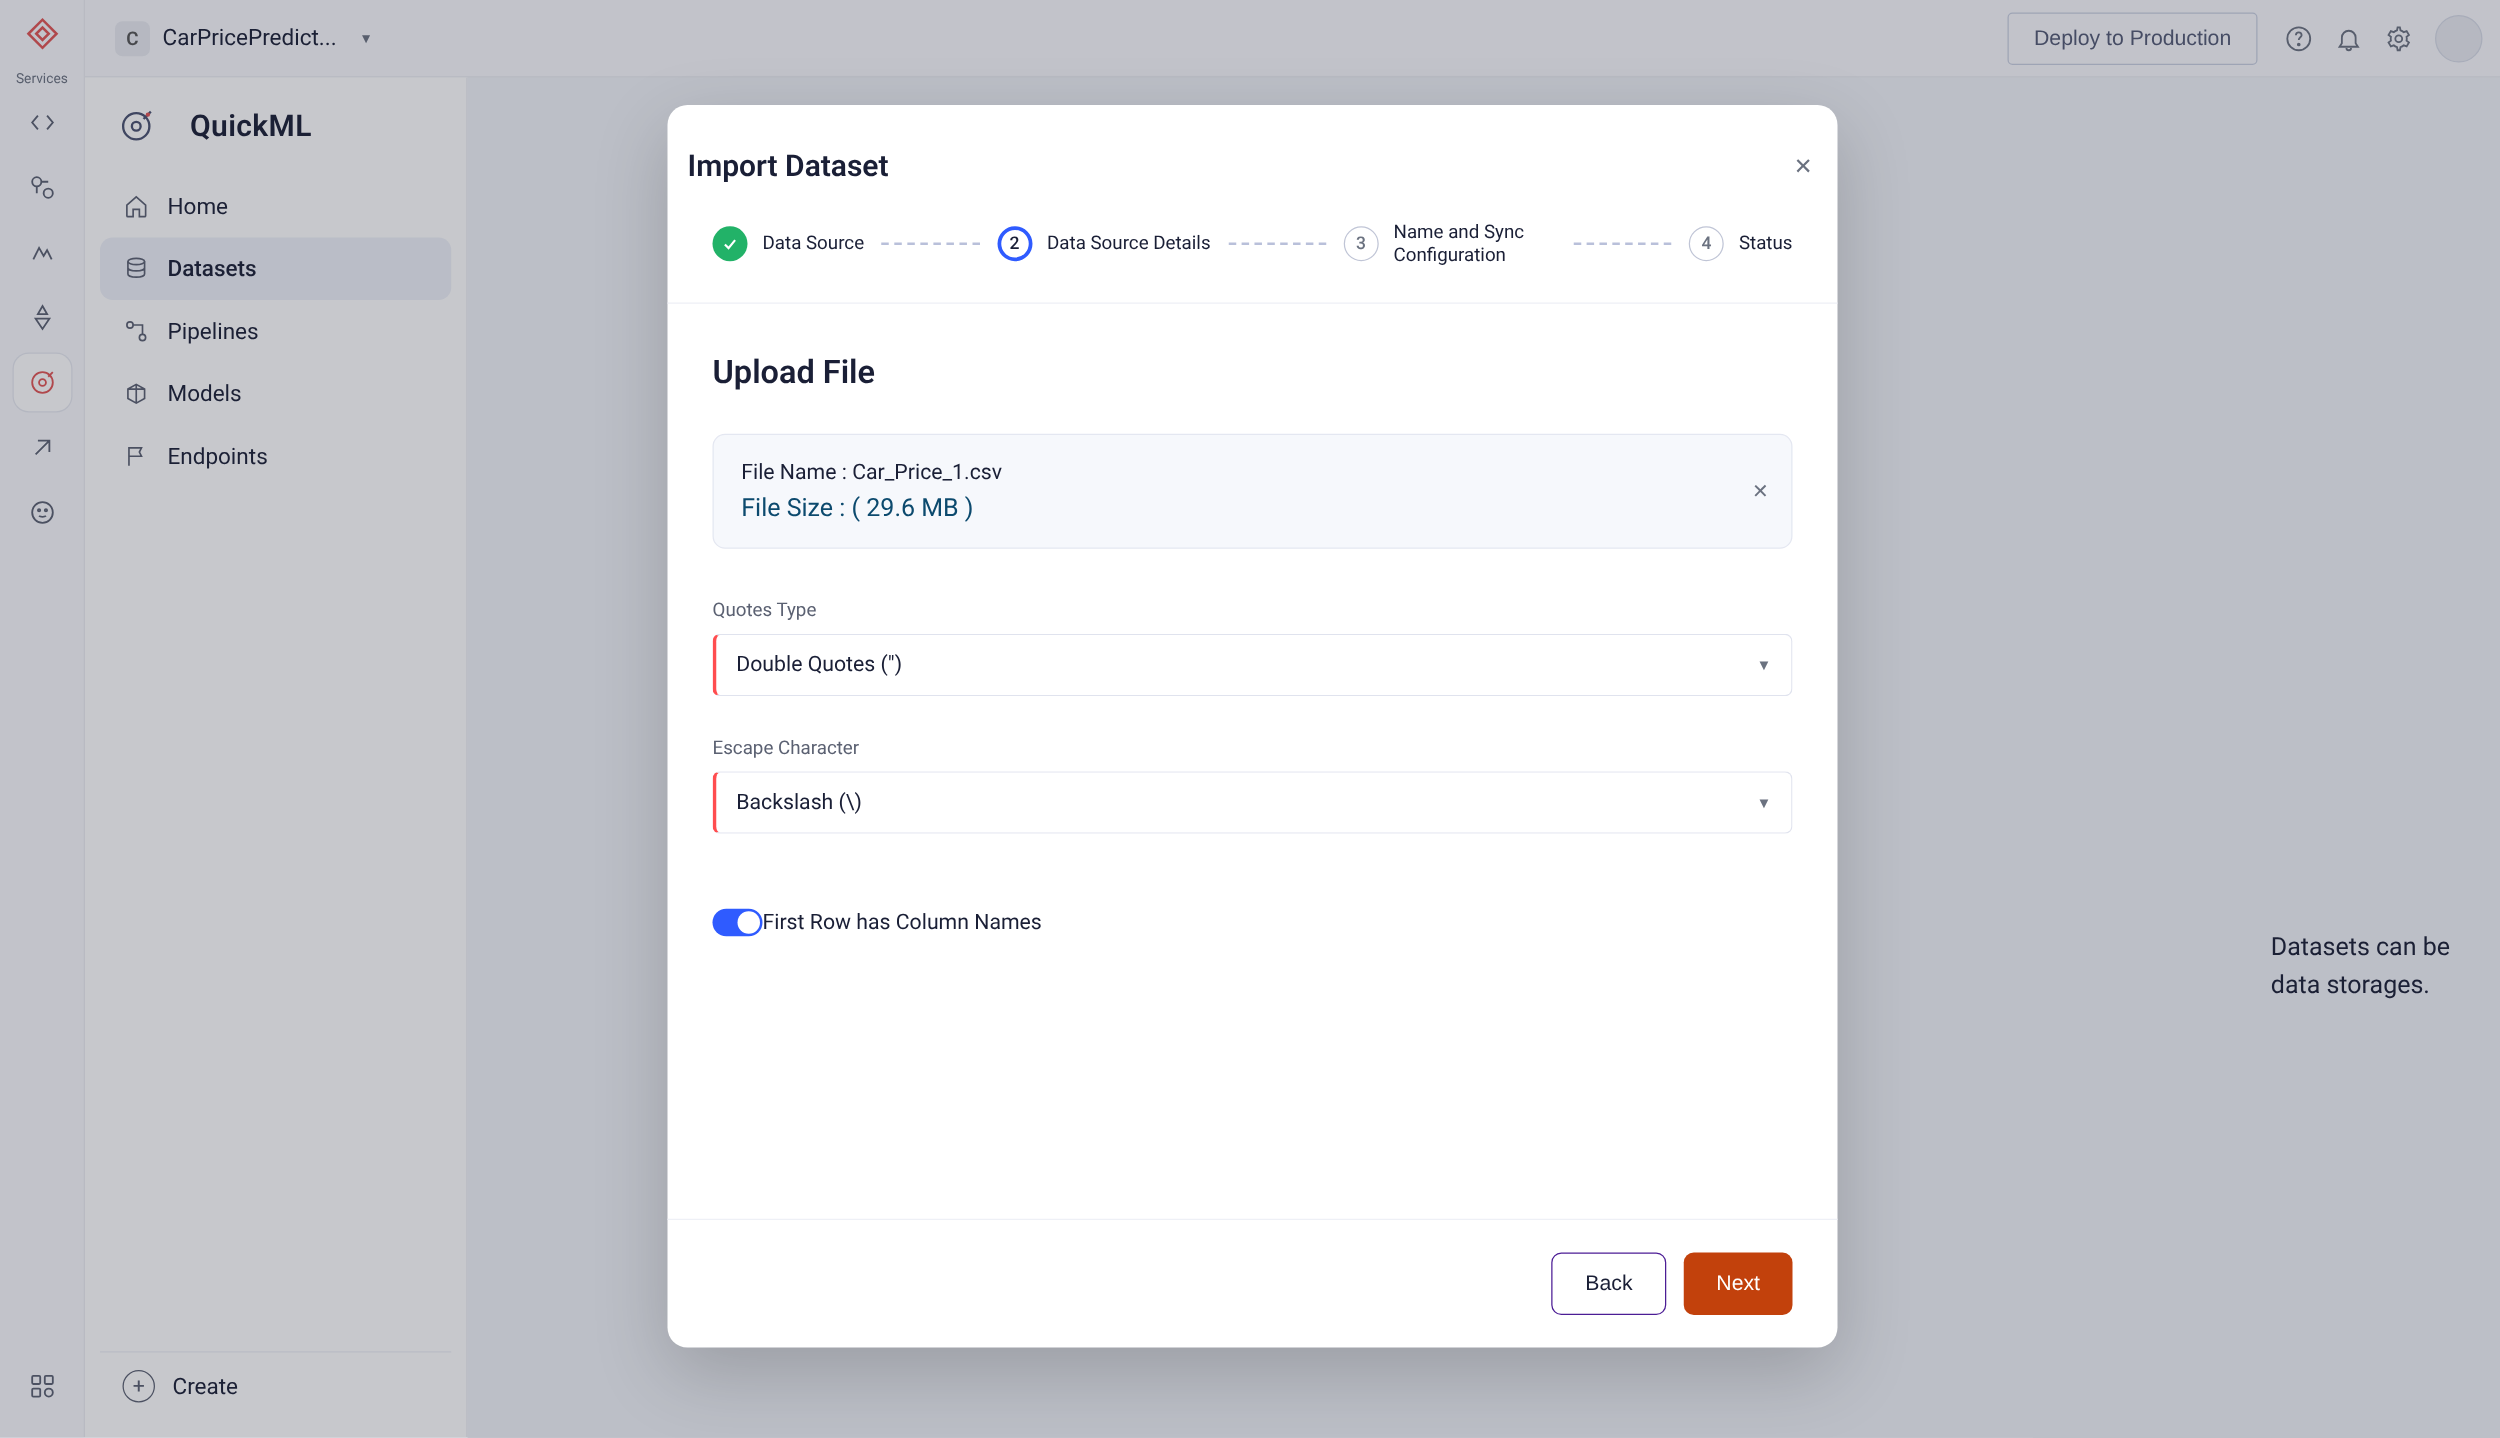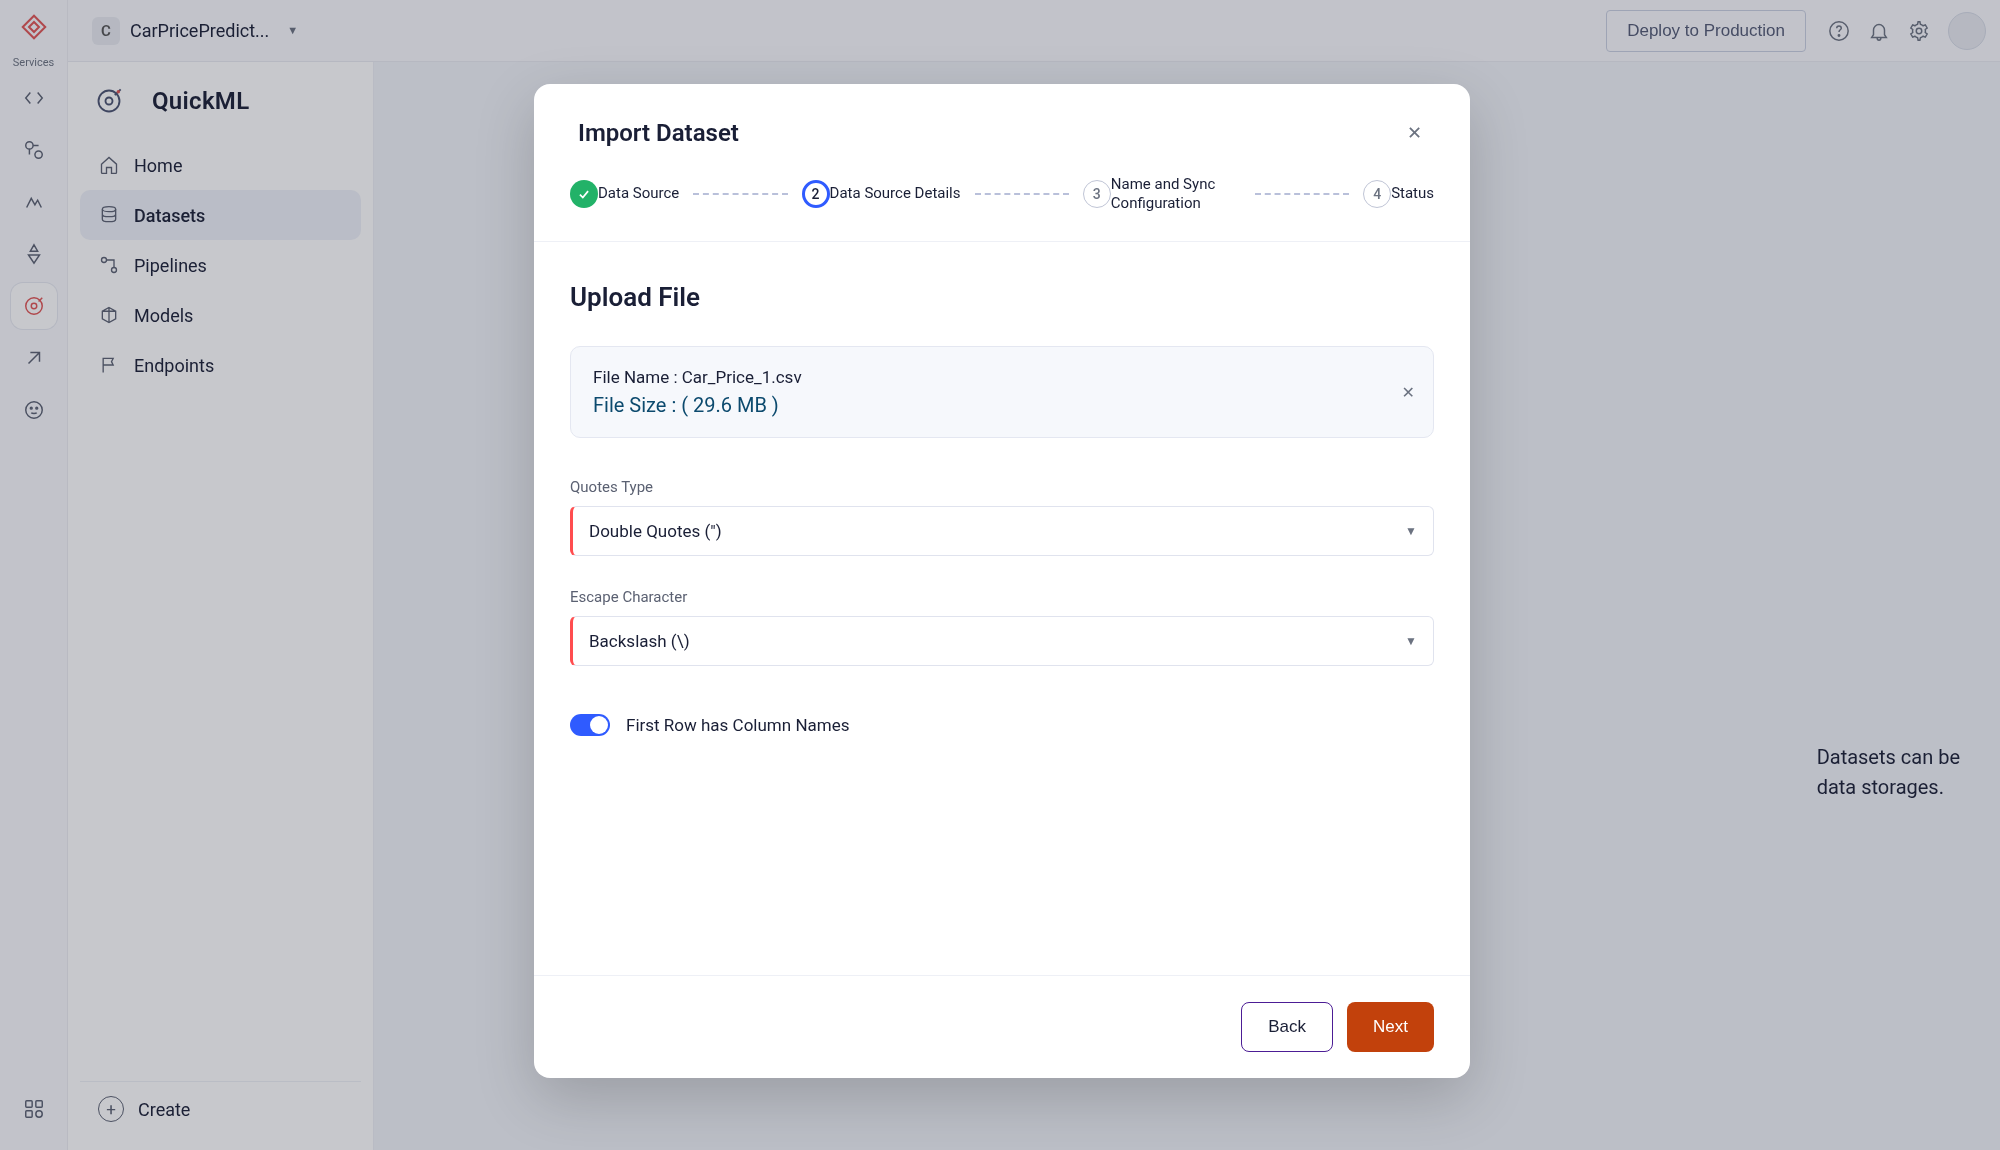--- a/index.html
+++ b/index.html
@@ -26,43 +26,43 @@
 .sb-logo { width: 30px; height: 30px; display:flex;align-items:center;justify-content:center; }
 .sidebar-title { font-size: 24px; font-weight: 600; color: #1a1f36; letter-spacing: .3px; }
 .nav-item { display: flex; align-items: center; gap: 14px; padding: 14px 18px; border-radius: 10px; color: #1a1f36; font-size: 18px; cursor: pointer; }
 .nav-item.active { background: #eef1f8; font-weight: 500; }
 .nav-icon { width: 22px; height: 22px; color: #5b6172; display:flex;align-items:center;justify-content:center;}
 .create-row { margin-top: auto; display: flex; align-items: center; gap: 14px; padding: 14px 18px; cursor: pointer; font-size: 18px; color: #1a1f36; border-top:1px solid #eef0f6;}
 .create-plus { width: 26px; height: 26px; border: 1.5px solid #5b6172; border-radius: 50%; display: flex; align-items: center; justify-content: center; font-size: 17px; color: #5b6172;}
 .main { position: absolute; left: 374px; right: 0; top: 62px; bottom: 0; padding: 40px; }
 .bg-text { position: absolute; right: 40px; top: 680px; font-size: 20px; color: #1a1f36; line-height: 1.5; text-align: left;}
 .modal { position: absolute; z-index: 200; left: 534px; top: 84px; width: 936px; height: 994px; background: #fff; border-radius: 16px; box-shadow: 0 20px 60px rgba(0,0,0,0.18); display: flex; flex-direction: column; }
-.modal-header { padding: 34px 44px 10px; display:flex; align-items:center;}
+.modal-header { padding: 34px 16px 10px; display:flex; align-items:center;}
 .modal-title { font-size: 24px; font-weight: 600; color: #1a1f36; }
 .modal-close { margin-left: auto; color: #6b7280; cursor: pointer; font-size: 18px; padding: 4px; }
 .stepper { display: flex; align-items: center; padding: 18px 36px 28px; gap: 0; border-bottom: 1px solid #eef0f6; }
-.step { display: flex; align-items: center; }
+.step { display: flex; align-items: center; gap: 12px; }
 .step-circle { width: 28px; height: 28px; border-radius: 50%; display: flex; align-items: center; justify-content: center; font-size: 14px; font-weight: 500; flex-shrink:0;}
 .step-done { background: #22b268; color: #fff; }
 .step-active { border: 3px solid #2f5bff; color: #1a1f36; background:#fff; }
 .step-pending { border: 1.5px solid #c0c5d6; color: #6b7280; }
 .step-label { font-size: 15px; color: #1a1f36; line-height: 1.25;}
 .step-connector { flex:1; height: 0; border-top: 2px dashed #b9c0da; margin: 0 14px; min-width: 40px;}
 .modal-body { padding: 40px 36px; flex: 1; }
 .section-title { font-size: 26px; font-weight: 600; color: #1a1f36; margin-bottom: 34px; }
 .file-card { border: 1px solid #e4e7f1; background: #f6f8fc; border-radius: 10px; padding: 20px 22px; position: relative; margin-bottom: 40px; }
 .file-name { font-size: 17px; color: #1a1f36; }
 .file-size { font-size: 20px; color: #0c4a6e; margin-top: 6px; }
 .file-remove { position: absolute; right: 18px; top: 50%; transform: translateY(-50%); color: #6b7280; cursor: pointer; font-size: 16px;}
 .field-row { display: flex; gap: 32px; flex-direction: column; }
 .field { flex: 1; }
 .field-label { font-size: 15px; color: #5b6172; margin-bottom: 10px; display:block;}
 .select { border: 1px solid #e0e3ee; border-left: 3px solid #ff4d4f; border-radius: 6px; padding: 14px 16px; font-size: 17px; color: #1a1f36; display: flex; align-items: center; cursor: pointer; background:#fff;}
 .select-caret { margin-left: auto; color: #6b7280; font-size: 12px; }
-.toggle-row { display: flex; align-items: center; gap: 16px; margin-top: 48px; }
+.toggle-row { display: flex; align-items: center; gap: 0; margin-top: 60px; }
 .toggle { width: 40px; height: 22px; background: #2f5bff; border-radius: 11px; position: relative; cursor: pointer; }
 .toggle-knob { position: absolute; right: 2px; top: 2px; width: 18px; height: 18px; background: #fff; border-radius: 50%; }
 .toggle-label { font-size: 17px; color: #1a1f36; }
 .modal-footer { border-top: 1px solid #eef0f6; padding: 26px 36px; display: flex; justify-content: flex-end; gap: 14px; }
 .btn { padding: 14px 26px; border-radius: 8px; font-size: 17px; cursor: pointer; border: none; }
 .btn-secondary { background: #fff; border: 1px solid #4c1d95; color: #1a1f36; }
 .btn-primary { background: #c2410c; color: #fff; }
 svg { display:block; }
 </style>
 </head>

